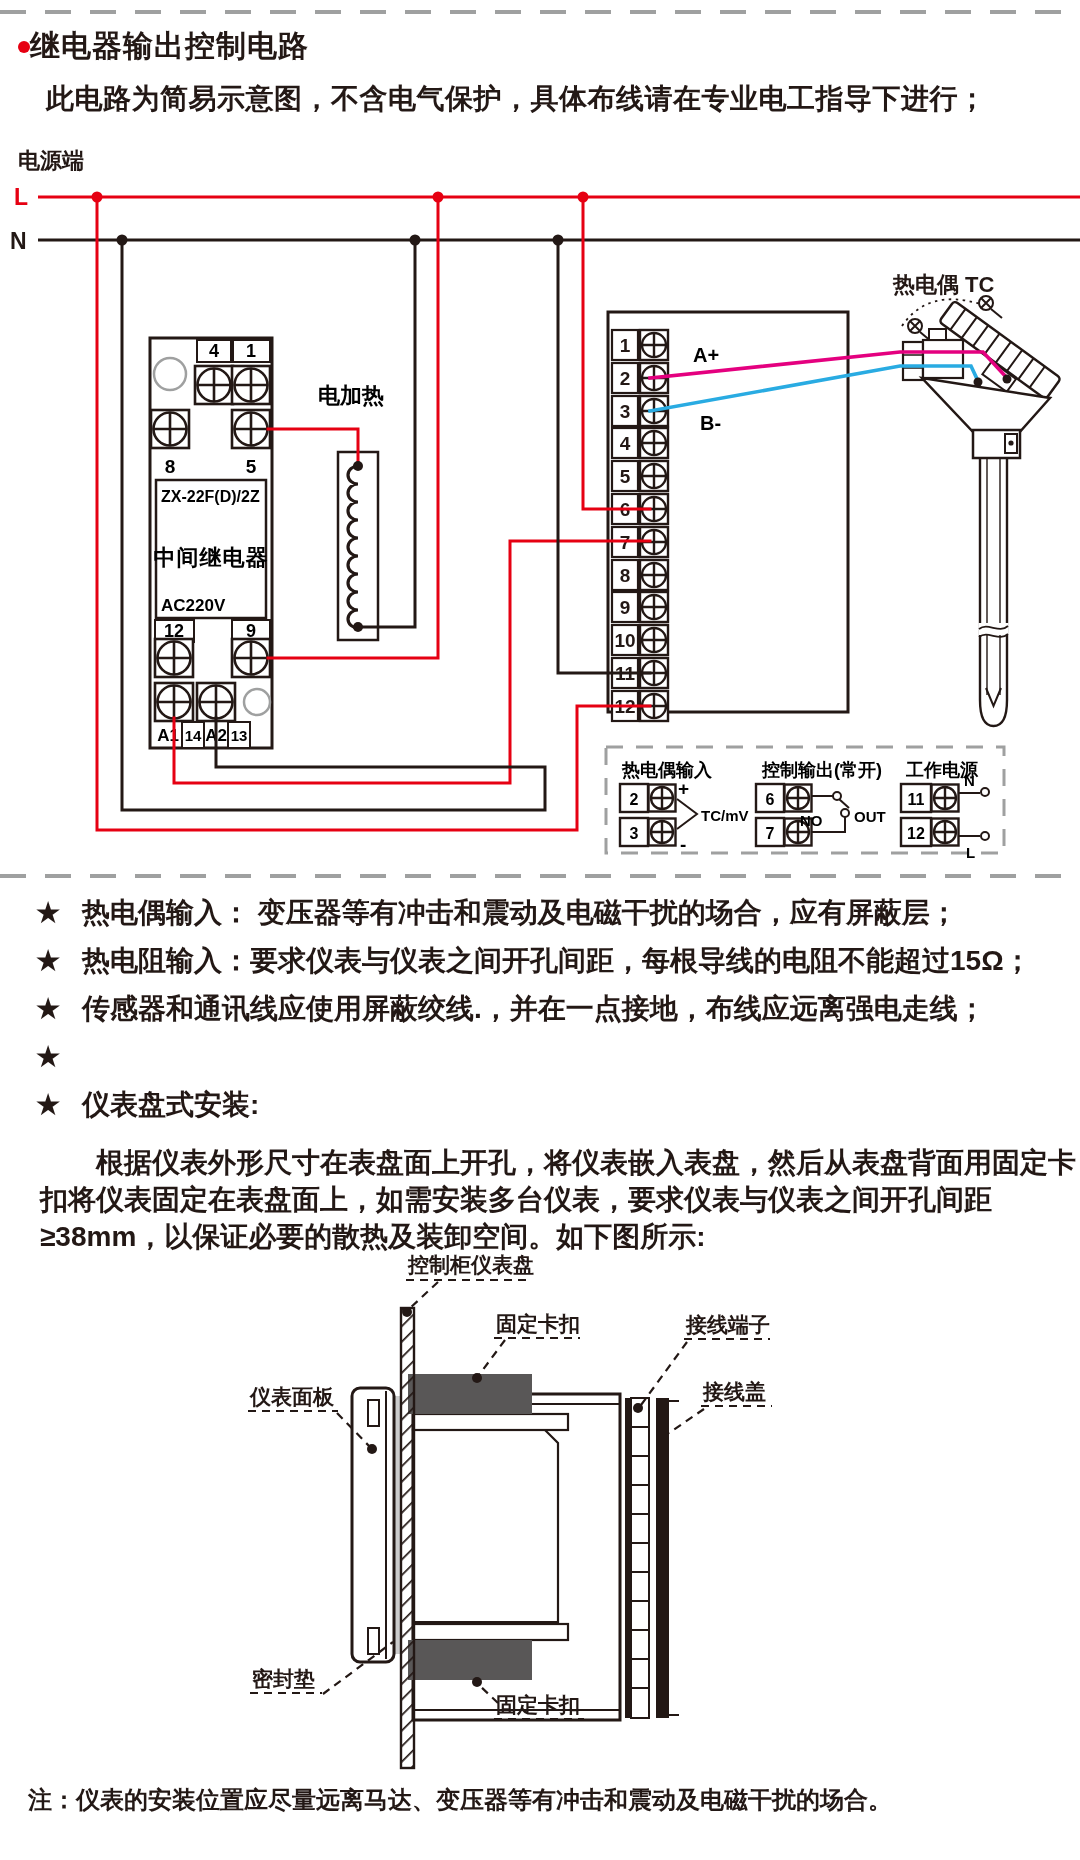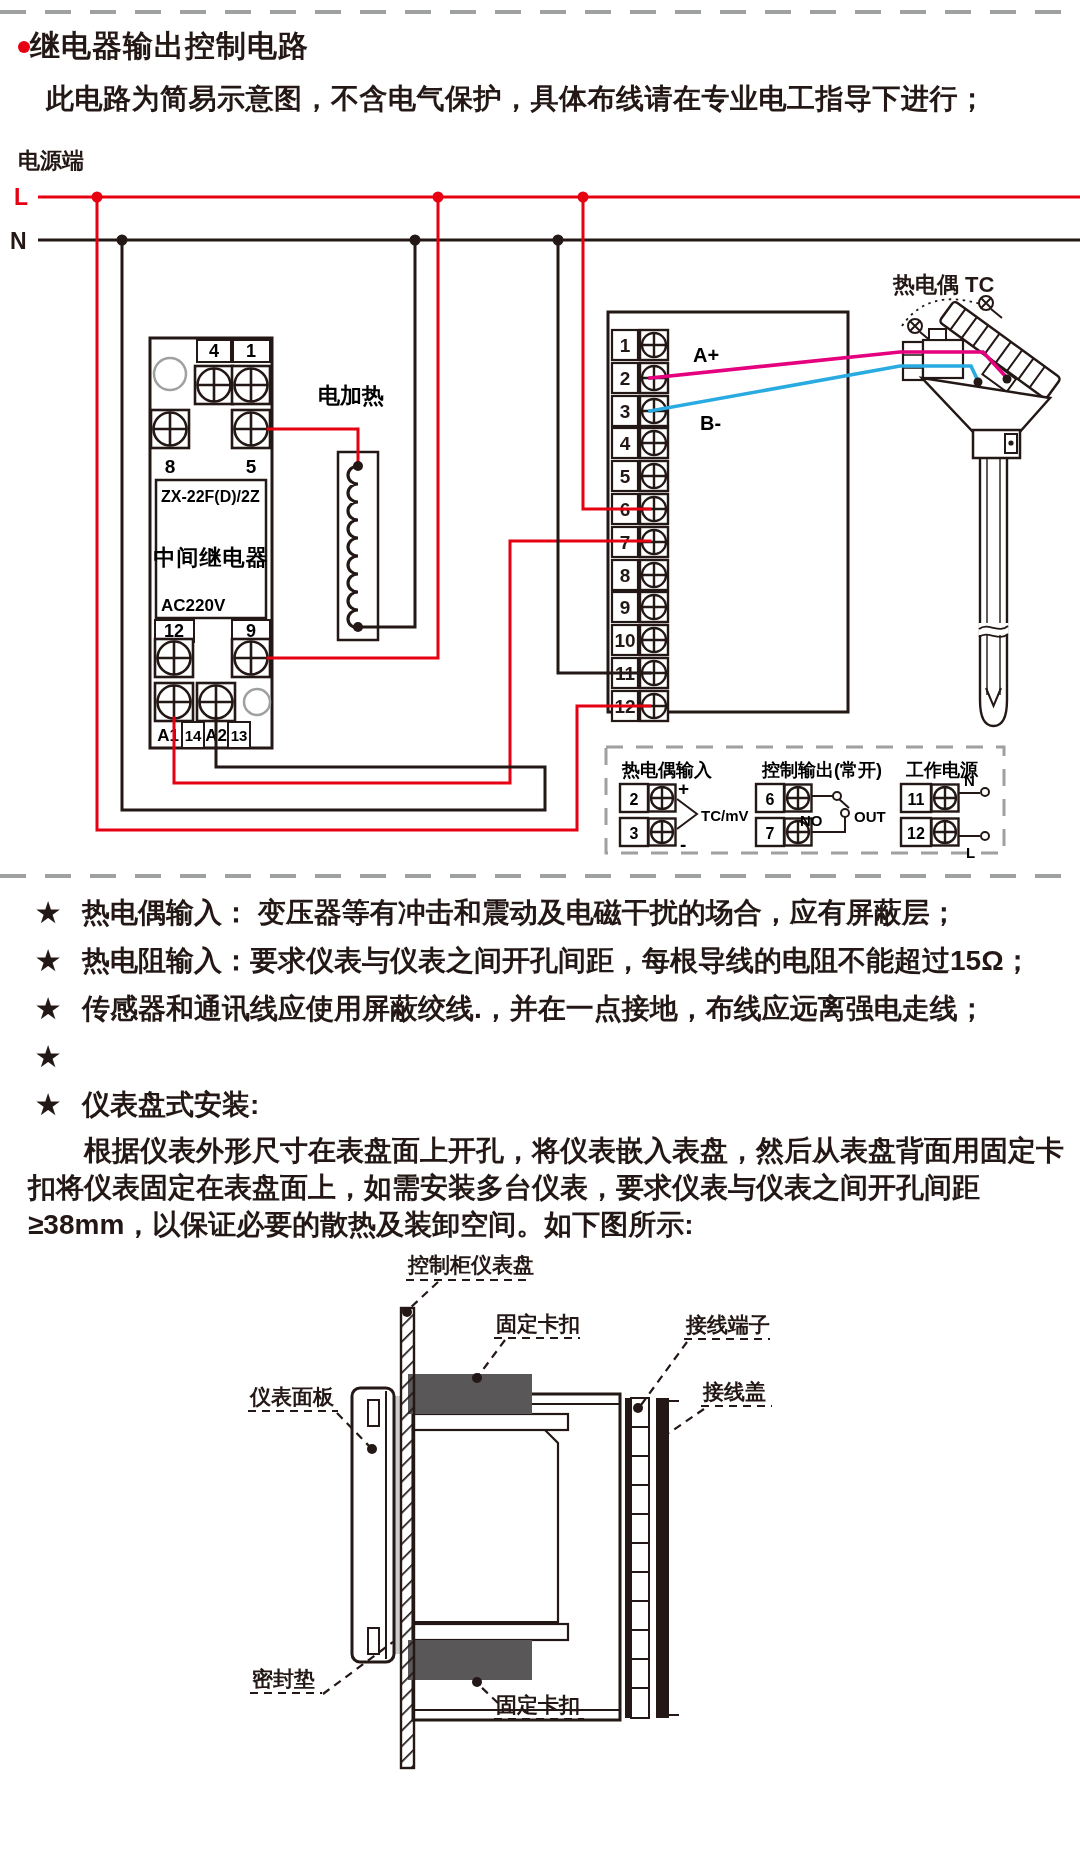--- a/index.html
+++ b/index.html
@@ -8,21 +8,21 @@
   .sep{position:absolute;left:0;width:1080px;height:4px;
        background:repeating-linear-gradient(90deg,#9fa0a0 0 26px,rgba(0,0,0,0) 26px 45px);}
   .header{position:absolute;top:26px;left:18px;width:1040px;}
   .title-row{display:flex;align-items:center;}
   .bullet{width:12px;height:12px;border-radius:50%;background:#e60012;flex:0 0 auto;}
   h1{margin:0;font-size:30px;font-weight:700;letter-spacing:1px;}
   .sub{margin:13px 0 0 28px;font-size:28px;font-weight:600;letter-spacing:0.5px;}
   .notes{position:absolute;top:889px;left:36px;width:1030px;}
   .note-row{display:flex;align-items:center;height:48px;font-size:28px;font-weight:600;}
   .star{width:46px;font-size:27px;flex:0 0 auto;}
-  .para{position:absolute;top:1132px;left:28px;width:1040px;margin:0;
+  .para{position:absolute;top:1132px;left:28px;width:1040px;margin:12px;
         font-size:28px;font-weight:600;line-height:37px;text-indent:2em;}
   .footnote{position:absolute;top:1784px;left:28px;width:1040px;margin:0;
         font-size:24px;font-weight:700;}
   svg{position:absolute;left:0;}
   svg text{font-family:"Liberation Sans",sans-serif;}
 </style>
 </head>
 <body>
 
 <div class="page">
@@ -345,14 +345,15 @@
       <text x="408" y="1272">控制柜仪表盘</text>
       <text x="496" y="1331">固定卡扣</text>
       <text x="686" y="1332">接线端子</text>
       <text x="703" y="1399">接线盖</text>
       <text x="250" y="1404">仪表面板</text>
       <text x="252" y="1686">密封垫</text>
       <text x="496" y="1712">固定卡扣</text>
     </g>
   </svg>
 
+  <p class="footnote">注：仪表的安装位置应尽量远离马达、变压器等有冲击和震动及电磁干扰的场合。</p>
 
 </div>
 
 </body></html>

